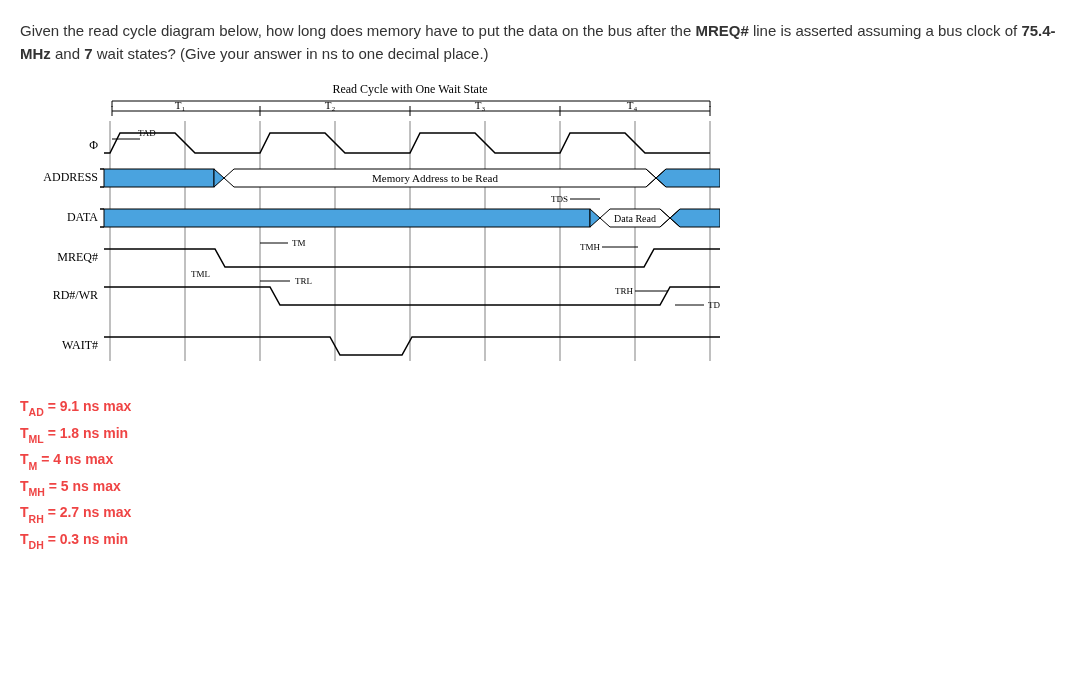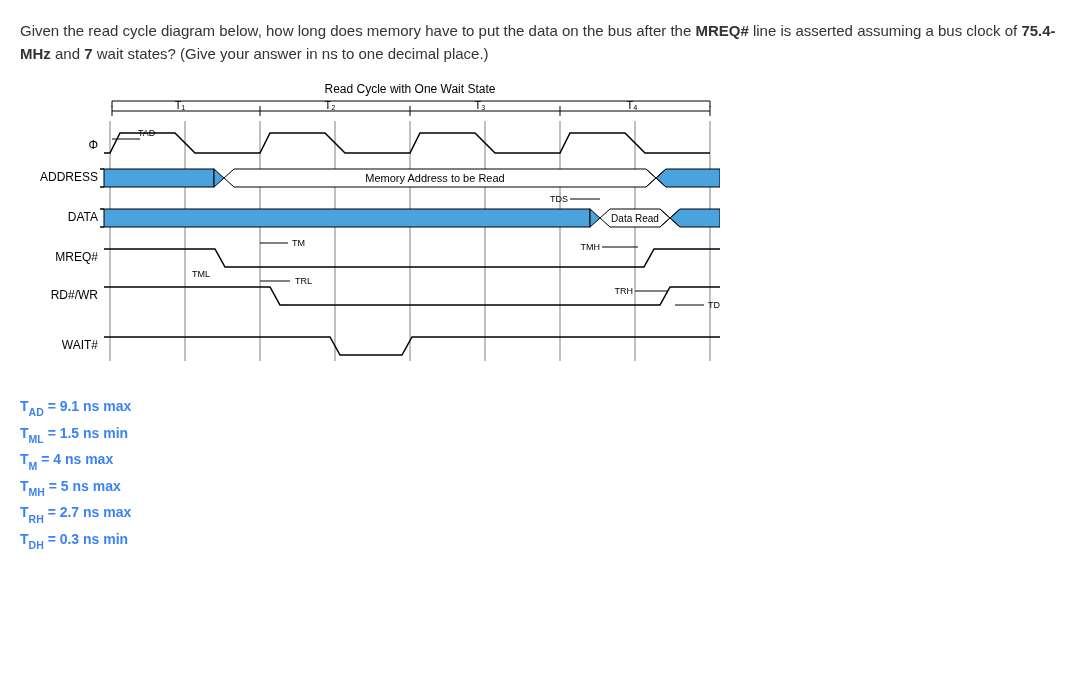--- a/index.html
+++ b/index.html
@@ -15,29 +15,30 @@
       background: #fff;
       line-height: 1.5;
     }
     .question {
     }
     .question b {
       font-weight: bold;
     }
     .diagram-wrap {
       margin: 16px 0 24px 0;
+      font-family: Liberation Serif, serif;
     }
     .timing-svg {
       display: block;
     }
     .params {
       font-family: Arial, Helvetica, sans-serif;
       font-weight: bold;
       font-size: 14px;
-      color: #3b82f6;
+      color: #ef4444;
       line-height: 1.6;
     }
     .params .row {
       margin-bottom: 2px;
     }
     .sub {
       font-size: 0.75em;
       vertical-align: sub;
       position: relative;
       top: 0.15em;
@@ -164,18 +165,18 @@
     <line x1="80" y1="88" x2="84" y2="88"></line>
     <line x1="80" y1="106" x2="84" y2="106"></line>
     <line x1="80" y1="128" x2="84" y2="128"></line>
     <line x1="80" y1="146" x2="84" y2="146"></line>
   </g>
 </svg>
 </div>
 
 <div class="params">
   <div class="row"><span>T</span><span class="sub">AD</span> <span>= 9.1 ns max</span></div>
-  <div class="row"><span>T</span><span class="sub">ML</span> <span>= 1.5 ns min</span></div>
+  <div class="row"><span>T</span><span class="sub">ML</span> <span>= 1.8 ns min</span></div>
   <div class="row"><span>T</span><span class="sub">M</span> <span>= 4 ns max</span></div>
   <div class="row"><span>T</span><span class="sub">MH</span> <span>= 5 ns max</span></div>
   <div class="row"><span>T</span><span class="sub">RH</span> <span>= 2.7 ns max</span></div>
   <div class="row"><span>T</span><span class="sub">DH</span> <span>= 0.3 ns min</span></div>
 </div>
 
 </body></html>

